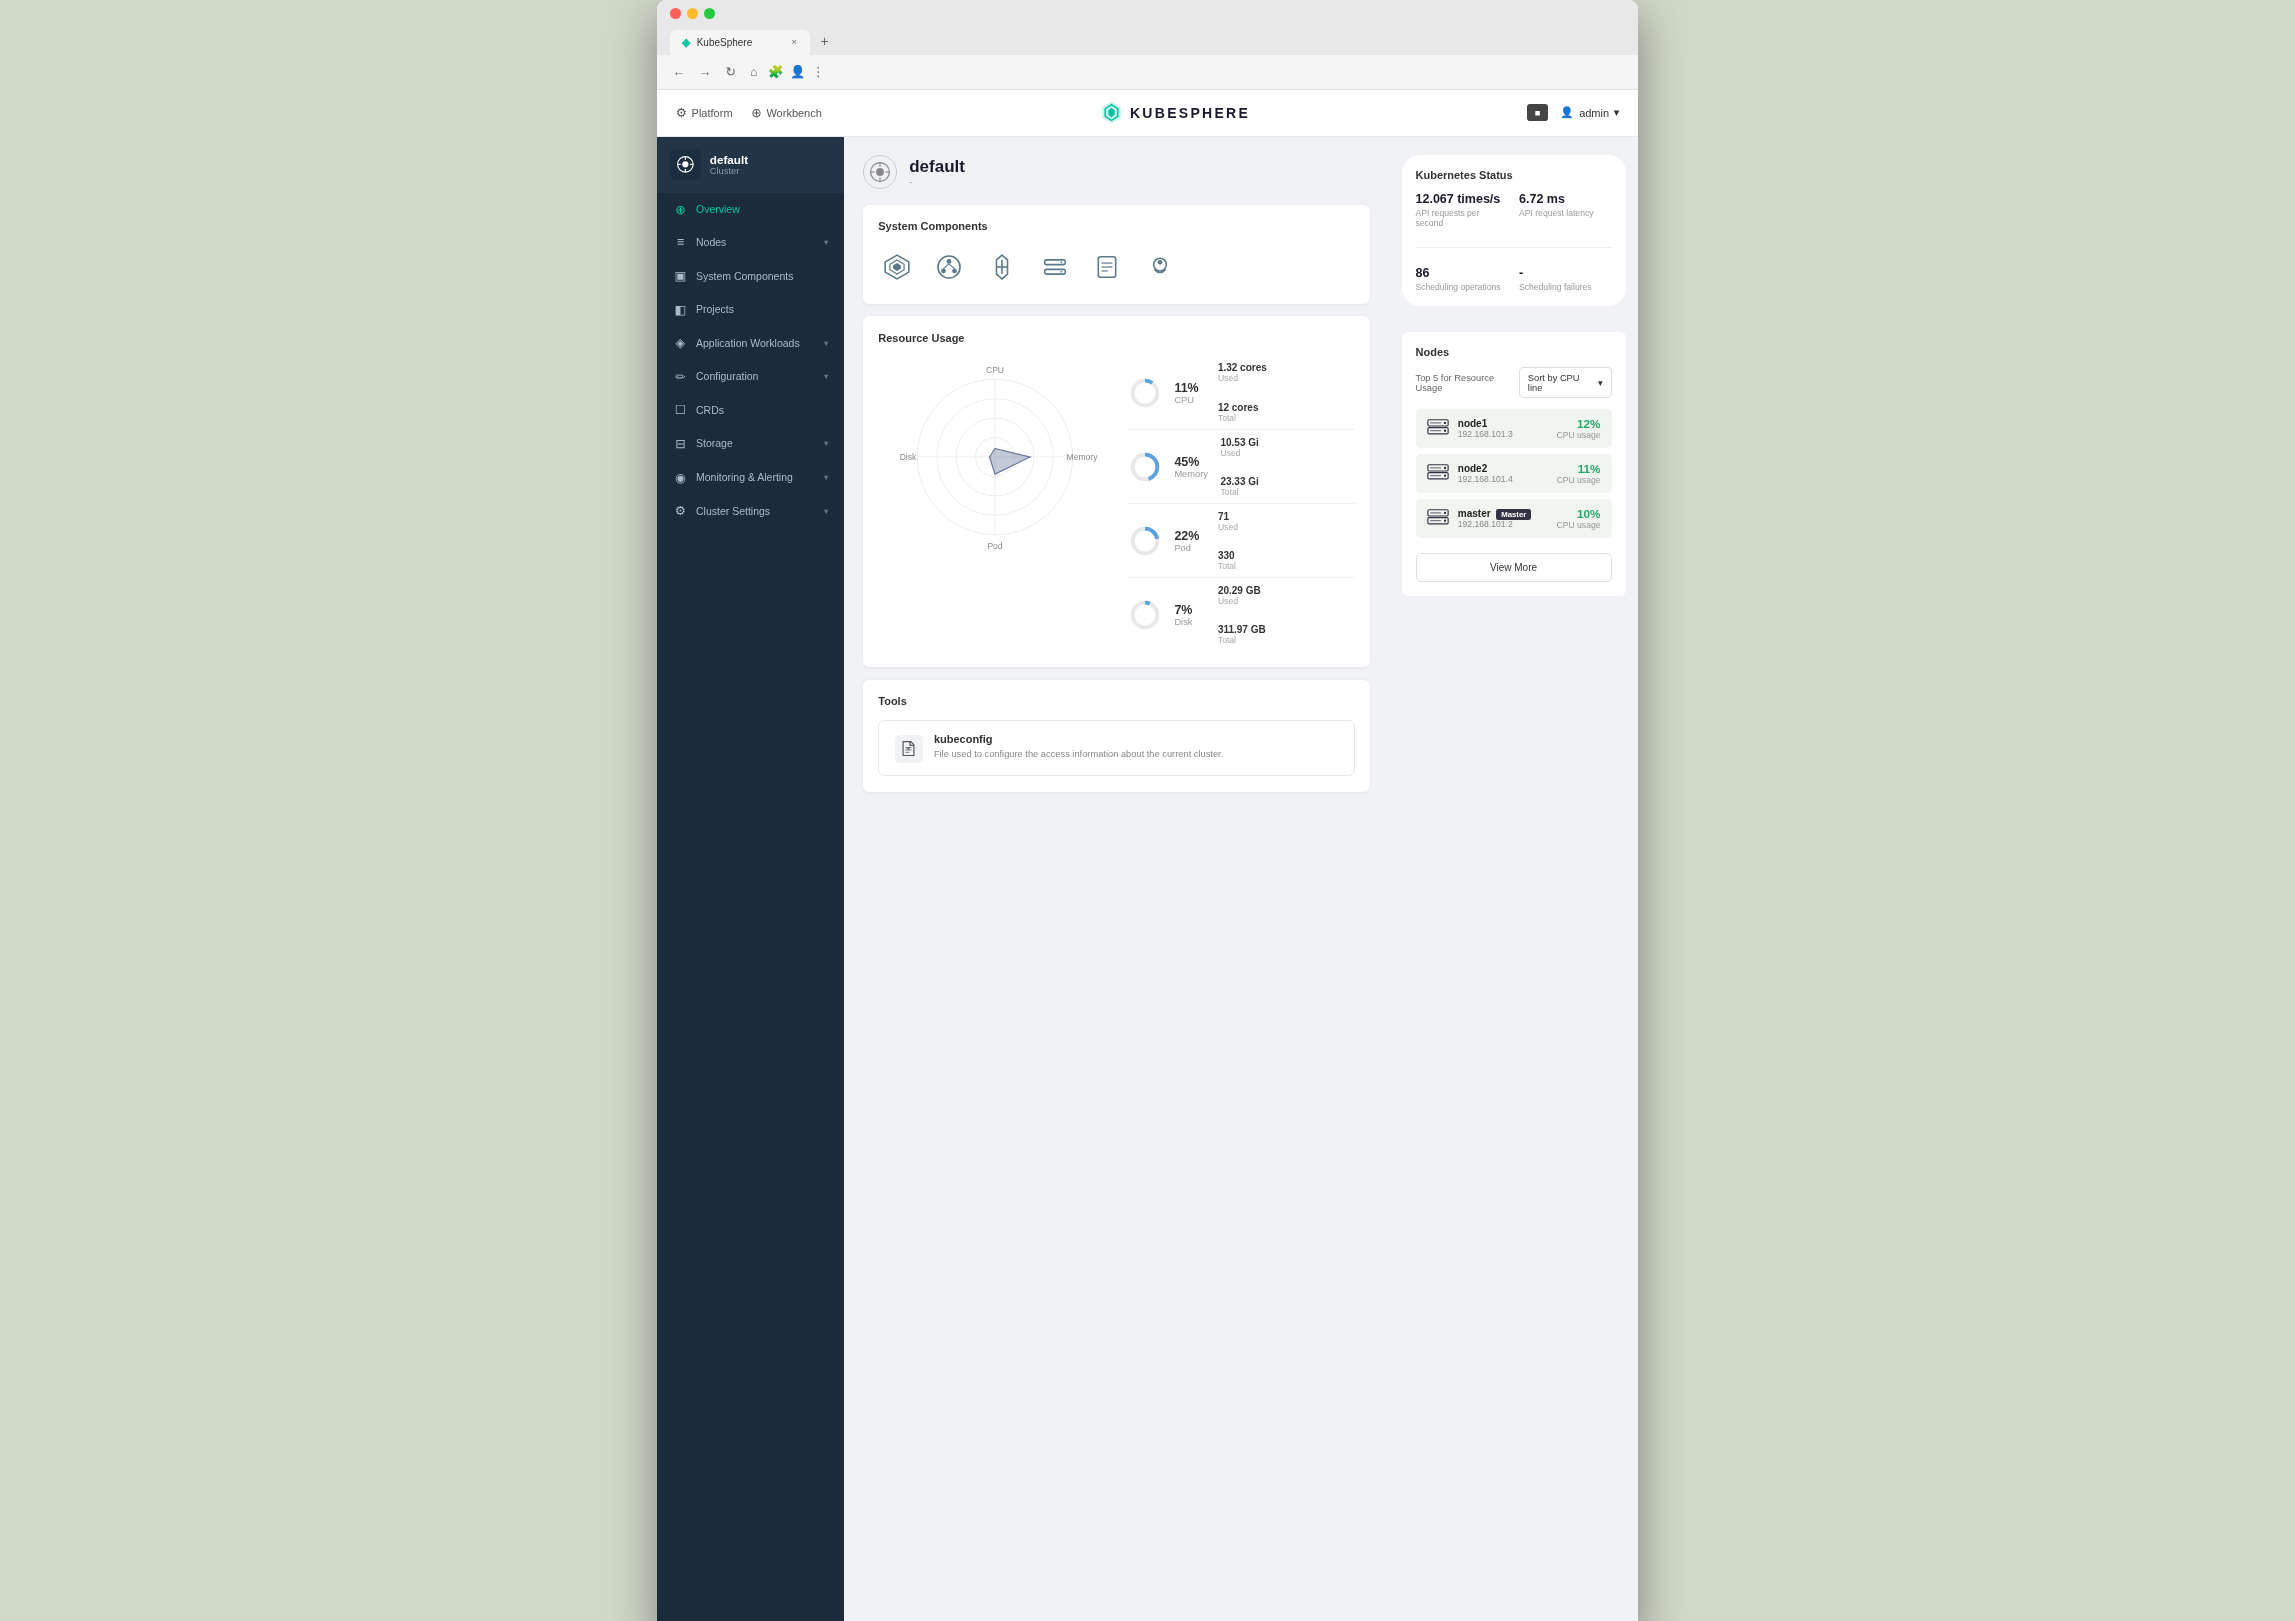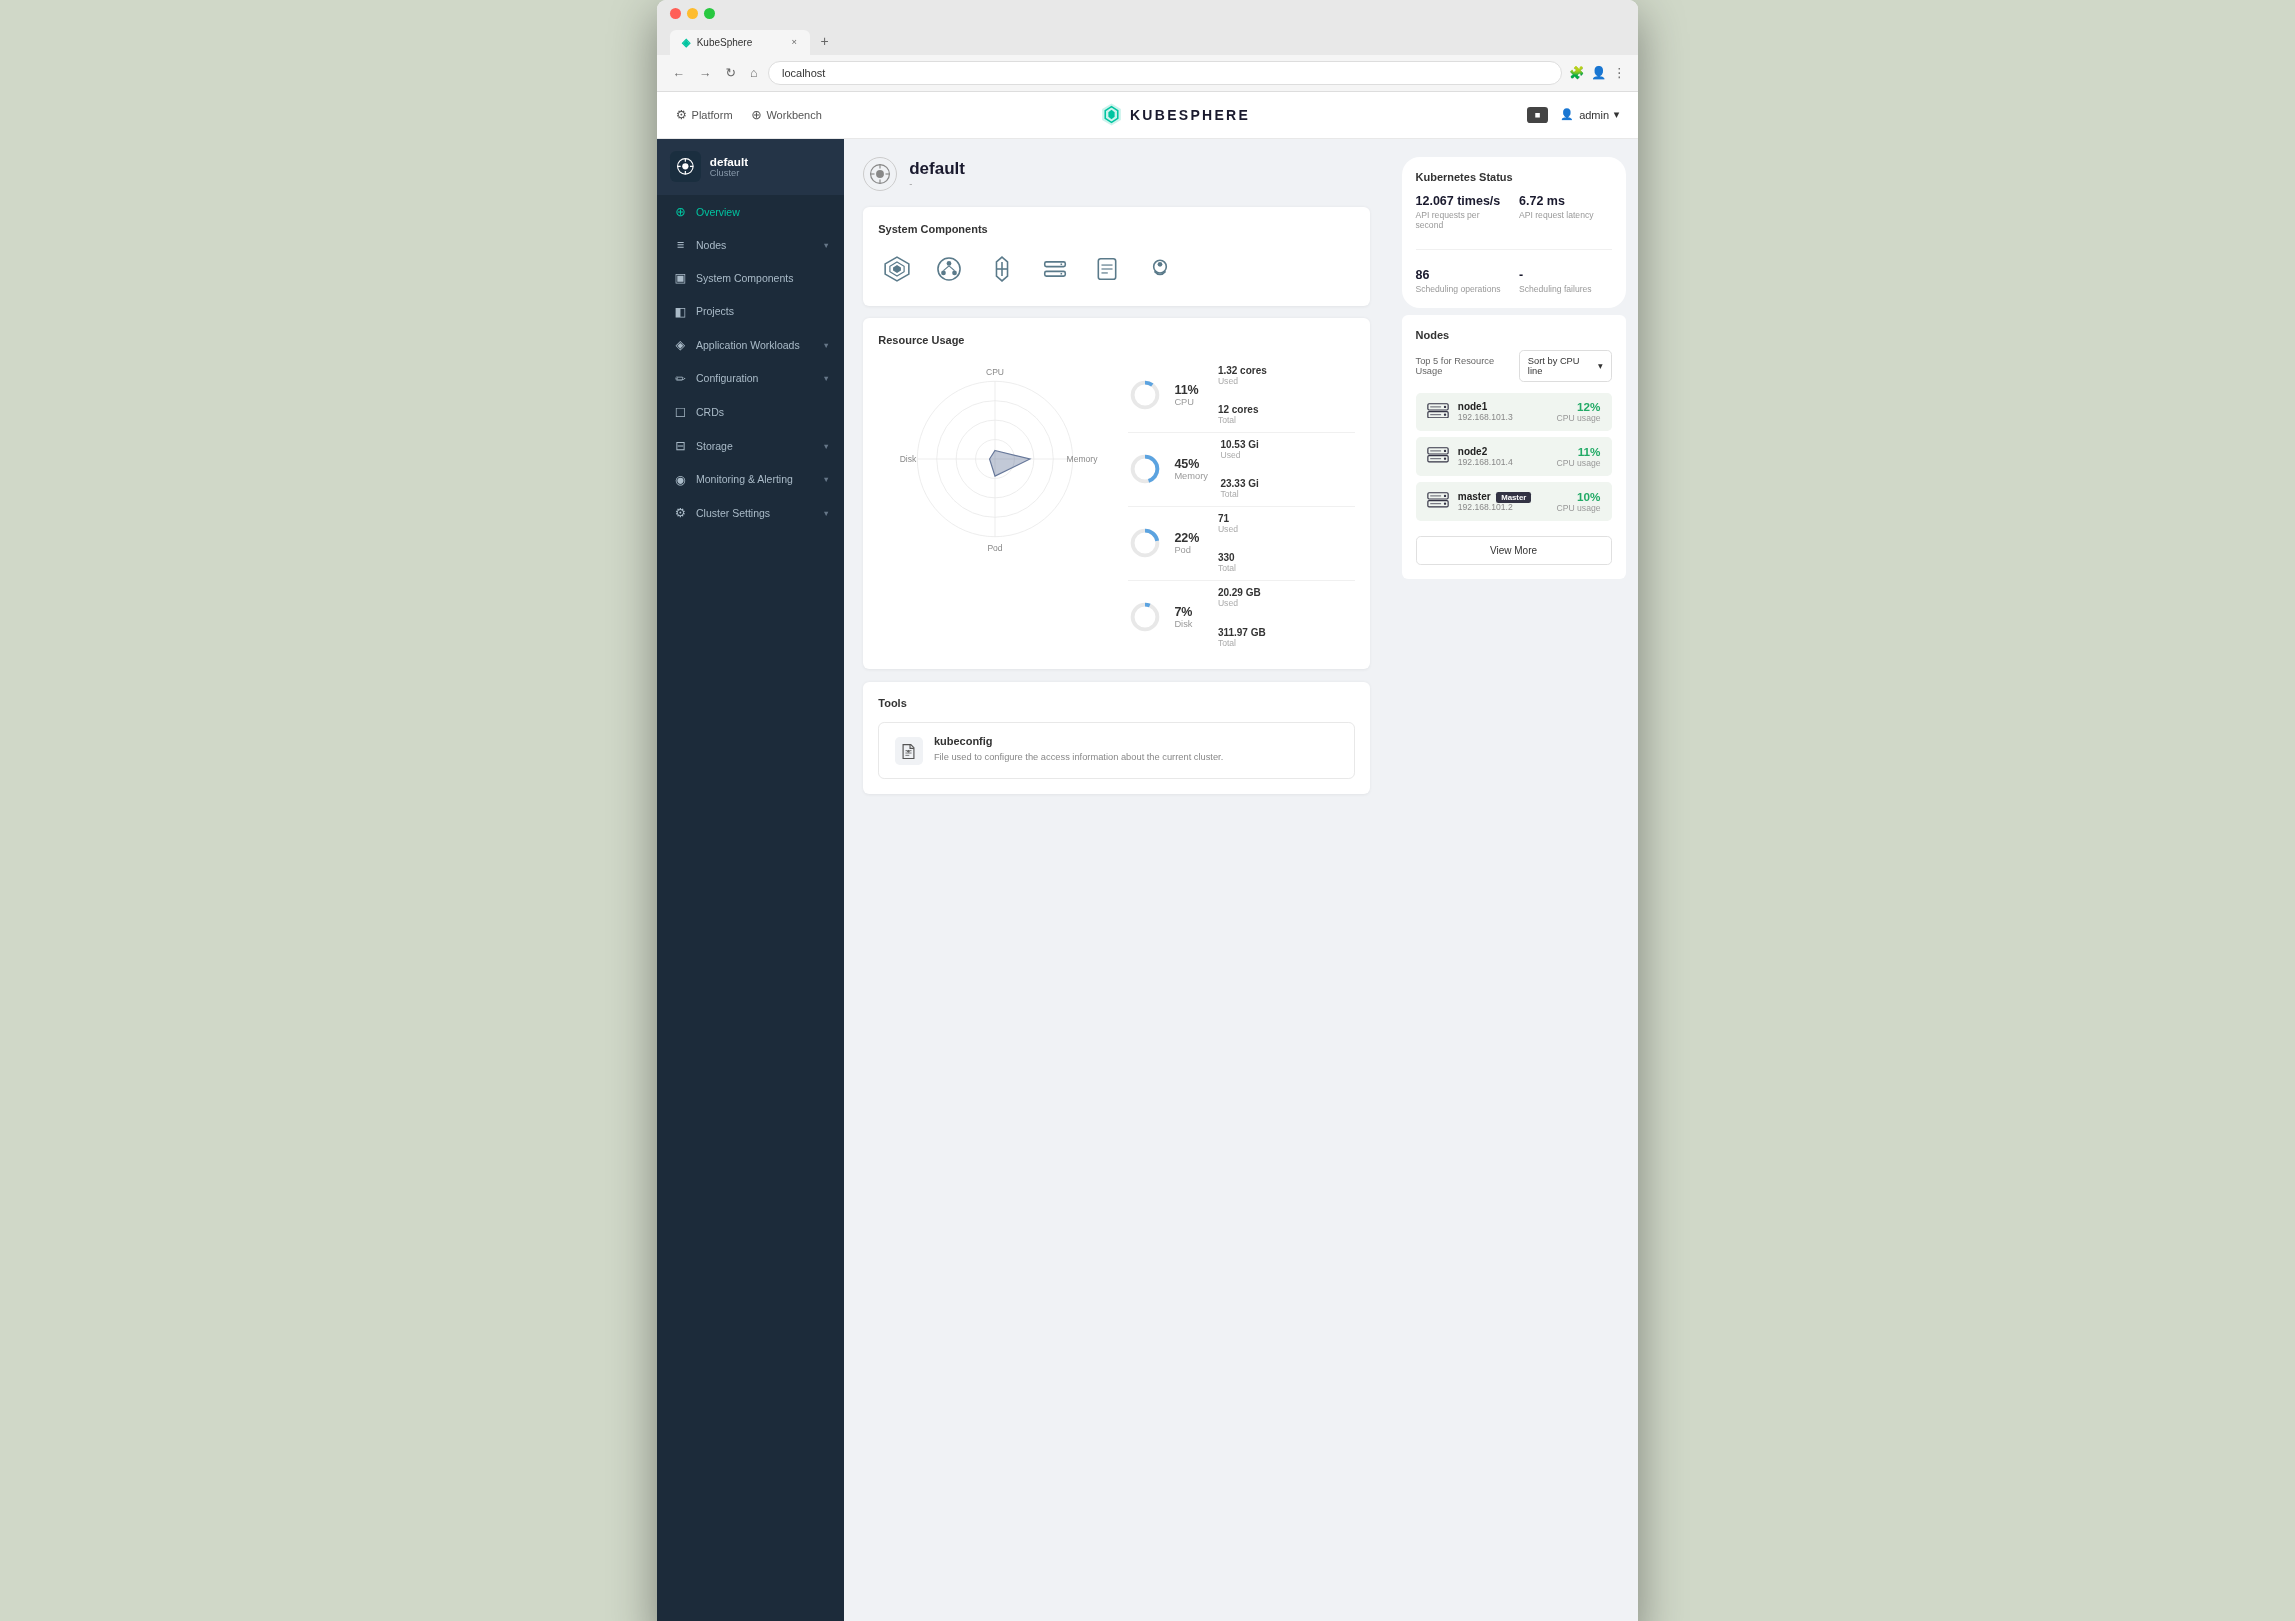--- a/index.html
+++ b/index.html
@@ -164,21 +164,21 @@
     .tool-desc { font-size: 9.3px; color: #888; line-height: 1.5; }
 
     
     .right-panel {
       width: 249px;
       background: #f0f2f5;
       padding: 18.7px 12.5px;
       flex-shrink: 0;
       overflow-y: auto;
     }
-    .k8s-status { background: white; border-radius: 18px; padding: 14px; margin-bottom: 7px; }
+    .k8s-status { background: white; border-radius: 18px; padding: 14px; margin-bottom: 26px; }
     .k8s-title { font-size: 11px; font-weight: 600; color: #333; margin-bottom: 11px; }
     .k8s-stats-grid { display: grid; grid-template-columns: 1fr 1fr; gap: 11px; }
     .stat-item {}
     .stat-value { font-size: 12.5px; font-weight: 700; color: #1a1a2e; }
     .stat-label { font-size: 8.6px; color: #999; margin-top: 1.6px; }
 
     .nodes-panel { background: white; border-radius: 6.2px; padding: 14px; }
     .nodes-title { font-size: 11px; font-weight: 600; color: #333; margin-bottom: 9.3px; }
     .nodes-header { display: flex; justify-content: space-between; align-items: center; margin-bottom: 11px; }
     .nodes-subtitle { font-size: 9.3px; color: #666; }
@@ -241,23 +241,20 @@
       </div>
       <div class="tab-new">+</div>
     </div>
   </div>
 
   <div class="browser-bar">
     <button class="nav-btn">←</button>
     <button class="nav-btn">→</button>
     <button class="nav-btn">↻</button>
     <button class="nav-btn">⌂</button>
-    <div class="address-bar">
-      <span>localhost</span>
-    </div>
     <div class="browser-actions">
       <button class="browser-action-btn">🧩</button>
       <button class="browser-action-btn">👤</button>
       <button class="browser-action-btn">⋮</button>
     </div>
   </div>
 
   <div class="app-content">
 
     <div class="top-nav">

